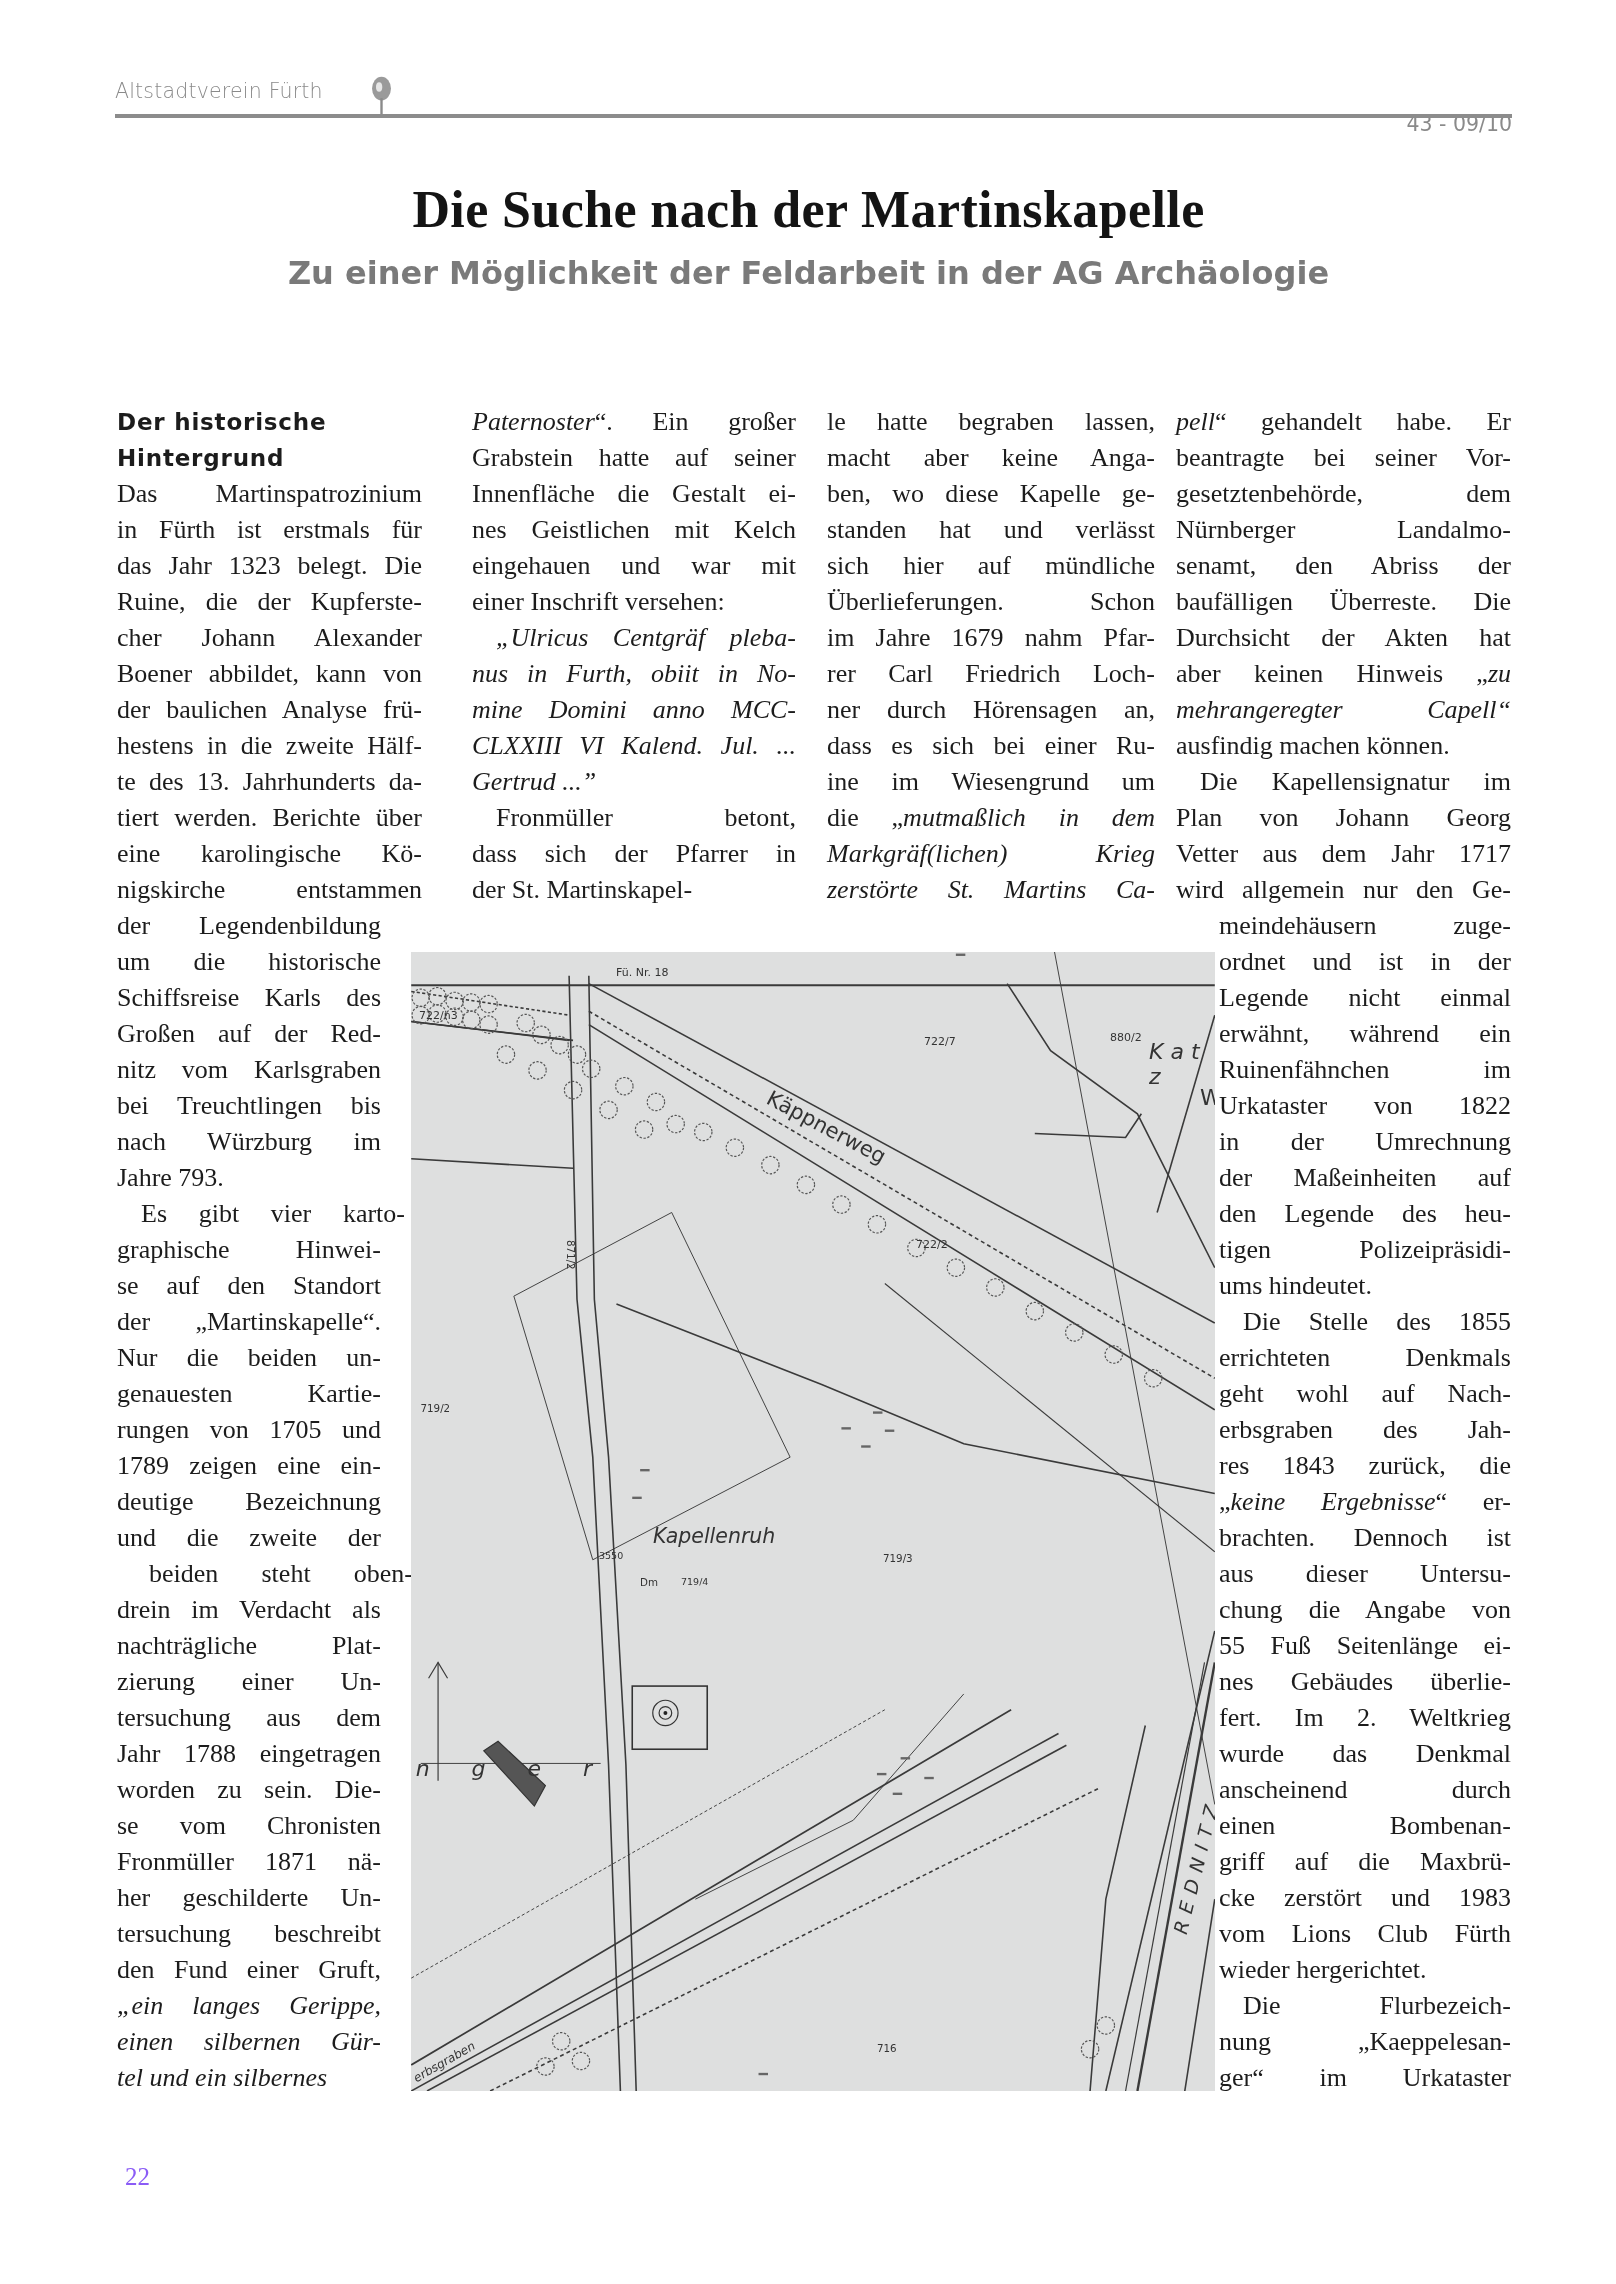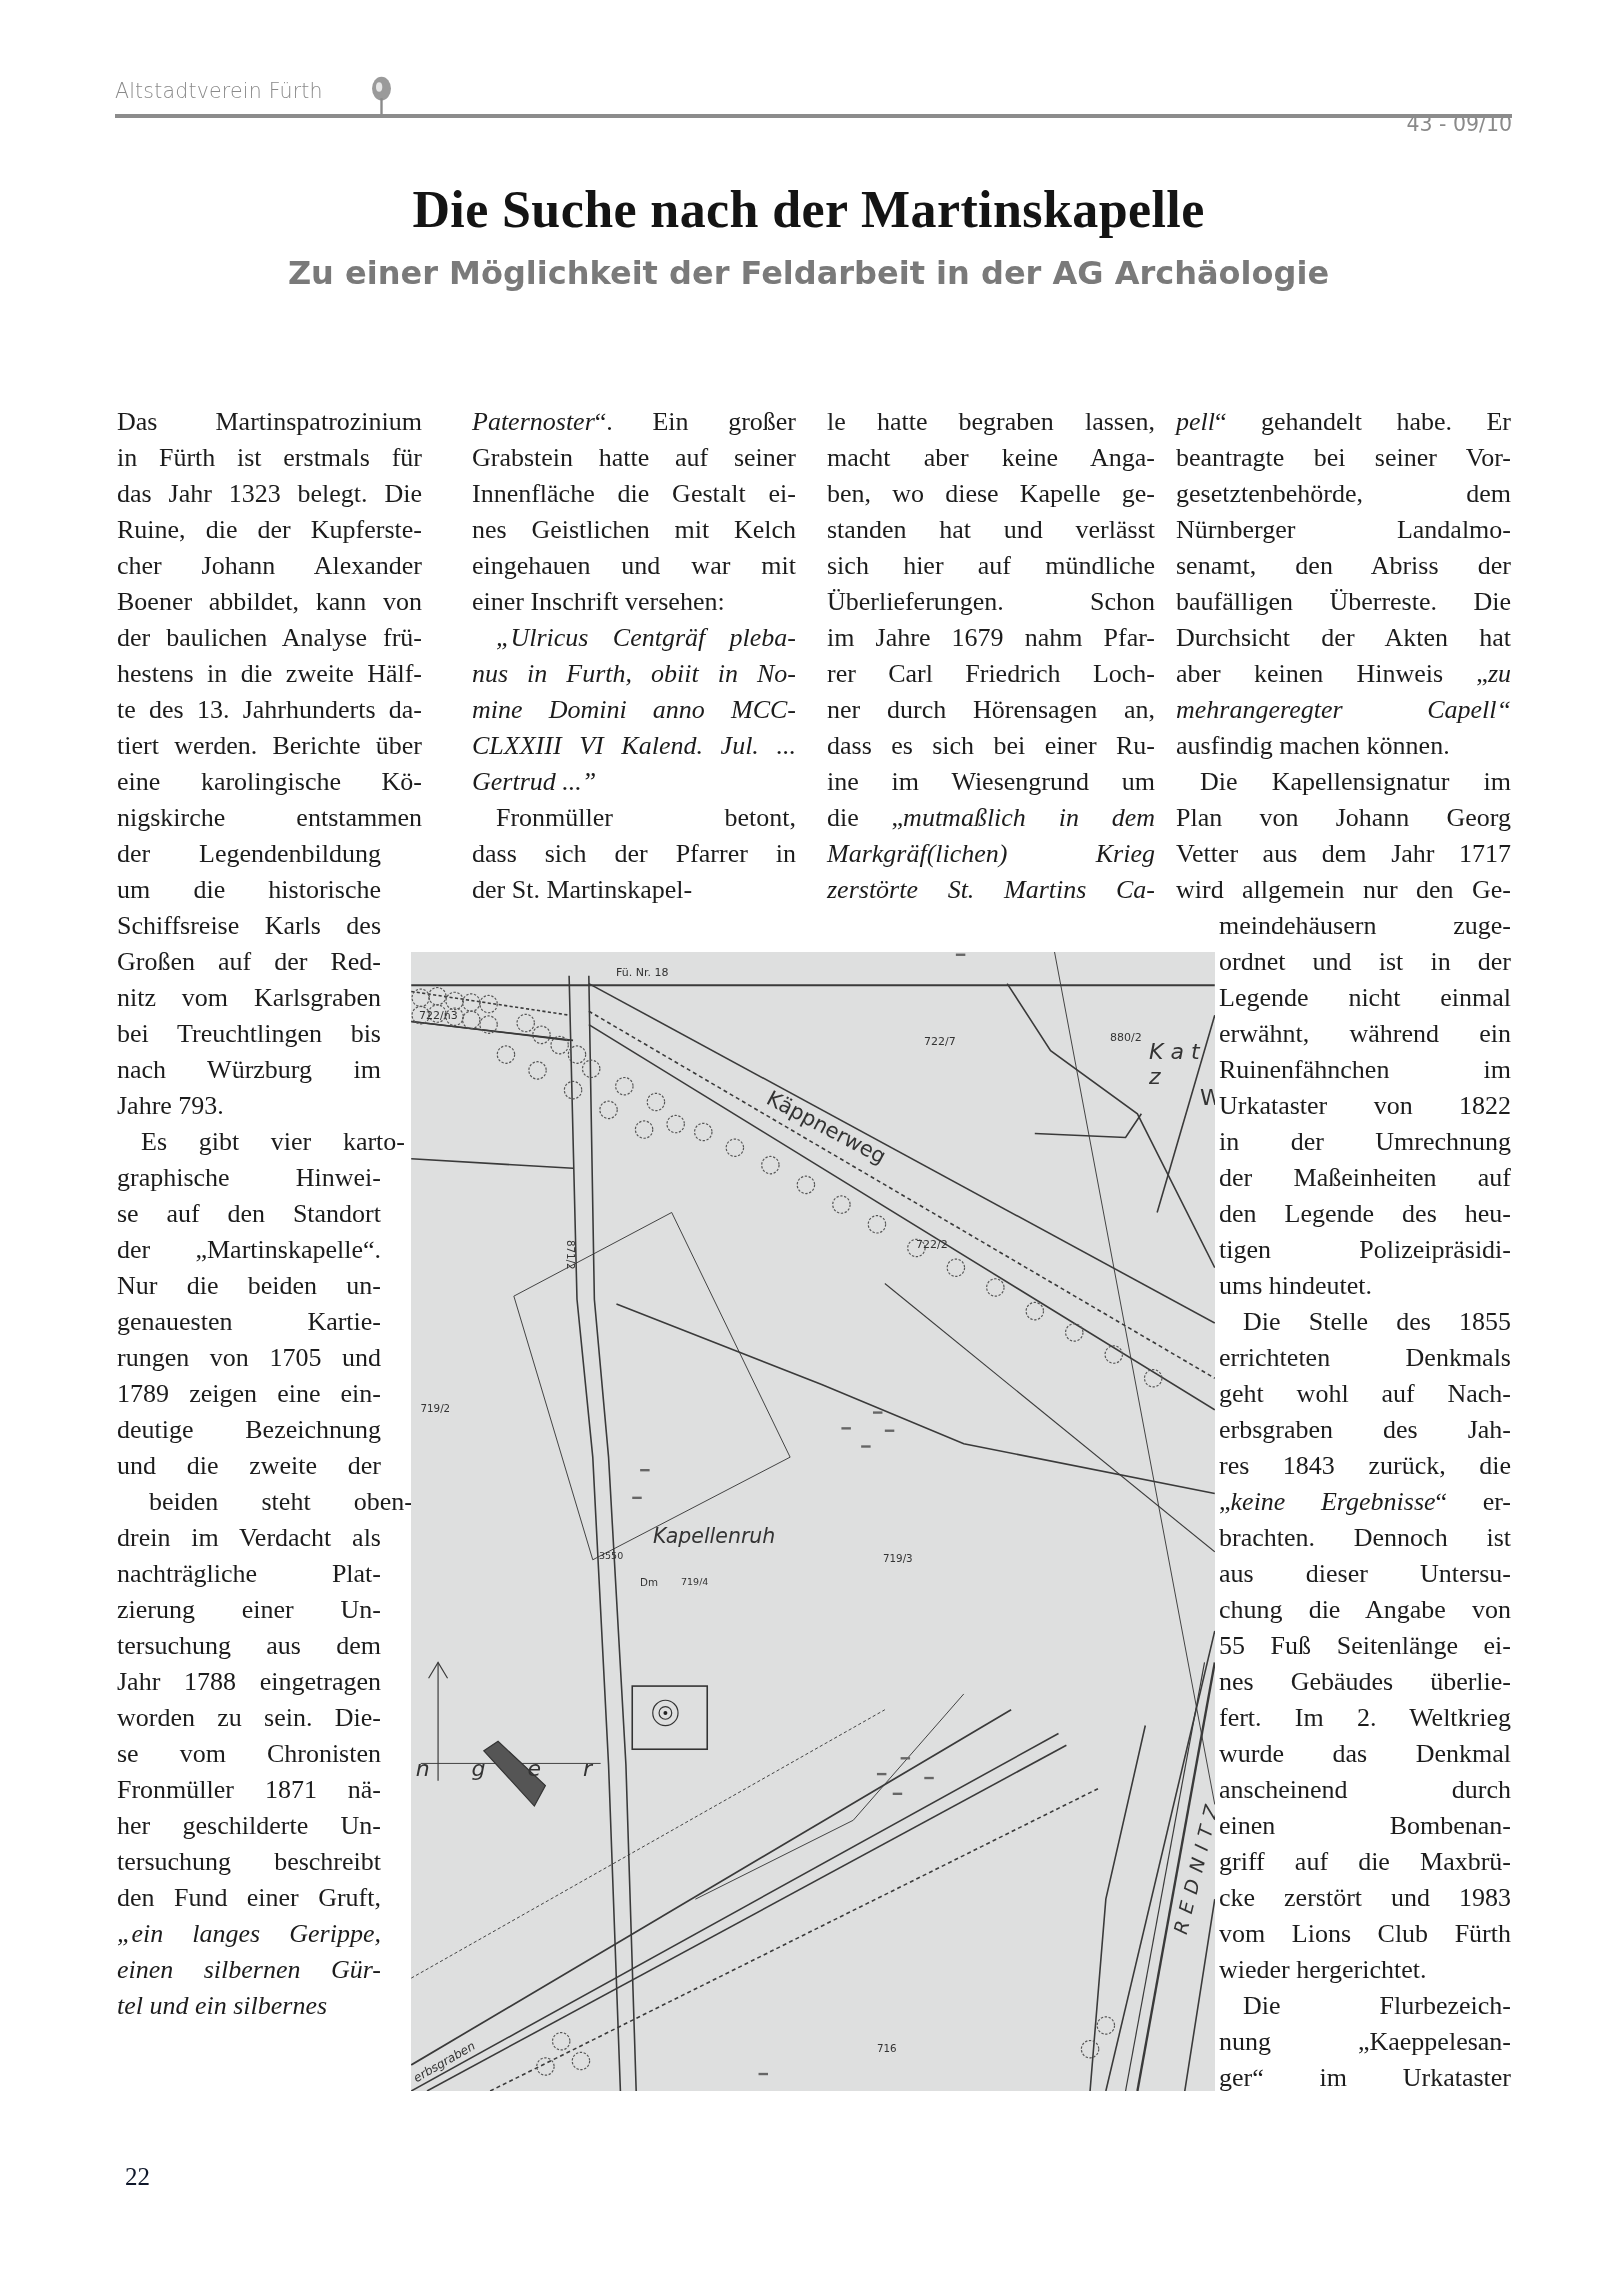--- a/index.html
+++ b/index.html
@@ -31,21 +31,21 @@
     #col4 { left: 1176px; top: 404px; width: 335px; }
 
     .line { display: block; text-align: justify; text-align-last: justify; white-space: nowrap; }
     .line.last { text-align-last: left; }
 
     .map { position: absolute; left: 411px; top: 952px; width: 804px; height: 1139px;
       background: #dedfdf; overflow: hidden; }
     .map svg { position: absolute; left: 0; top: 0; }
     .map-label { position: absolute; font-family: "DejaVu Sans", sans-serif; color: #333; }
 
-    .page-number { position: absolute; left: 125px; top: 2163px; font-size: 25px; color: #0f172a; }
+    .page-number { position: absolute; left: 125px; top: 2163px; font-size: 25px; color: #8b5cf6; }
   </style>
 </head>
 <body>
 
 <div class="header">
   <span class="org">Altstadtverein Fürth</span>
   <span class="logo">
     <svg width="27" height="41" viewBox="0 0 34 52">
       <ellipse cx="17" cy="16" rx="12" ry="15" fill="#9a9a9a"></ellipse>
       <ellipse cx="14" cy="14" rx="4" ry="6" fill="#e6e6e6"></ellipse>
@@ -53,20 +53,24 @@
     </svg>
   </span>
   <span class="issue">43 - 09/10</span>
 </div>
 <div class="header-rule"></div>
 
 <div class="title">Die Suche nach der Martinskapelle</div>
 <div class="subtitle">Zu einer Möglichkeit der Feldarbeit in der AG Archäologie</div>
 
 <div class="col" id="col1">
+  <h3>
+    <span>Der historische</span><br>
+    <span>Hintergrund</span>
+  </h3>
   <div class="lines">
       <span class="line" style="width: 305px;">Das Martinspatrozinium</span>
       <span class="line" style="width: 305px;">in Fürth ist erstmals für</span>
       <span class="line" style="width: 305px;">das Jahr 1323 belegt. Die</span>
       <span class="line" style="width: 305px;">Ruine, die der Kupferste-</span>
       <span class="line" style="width: 305px;">cher Johann Alexander</span>
       <span class="line" style="width: 305px;">Boener abbildet, kann von</span>
       <span class="line" style="width: 305px;">der baulichen Analyse frü-</span>
       <span class="line" style="width: 305px;">hestens in die zweite Hälf-</span>
       <span class="line" style="width: 305px;">te des 13. Jahrhunderts da-</span>

